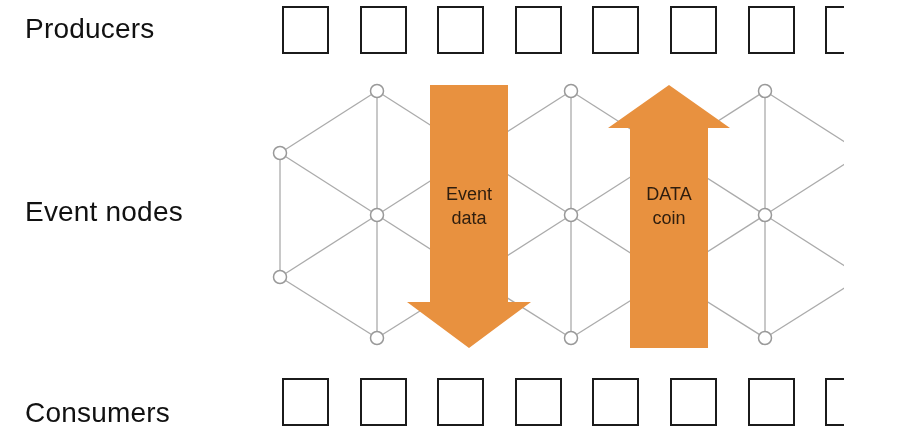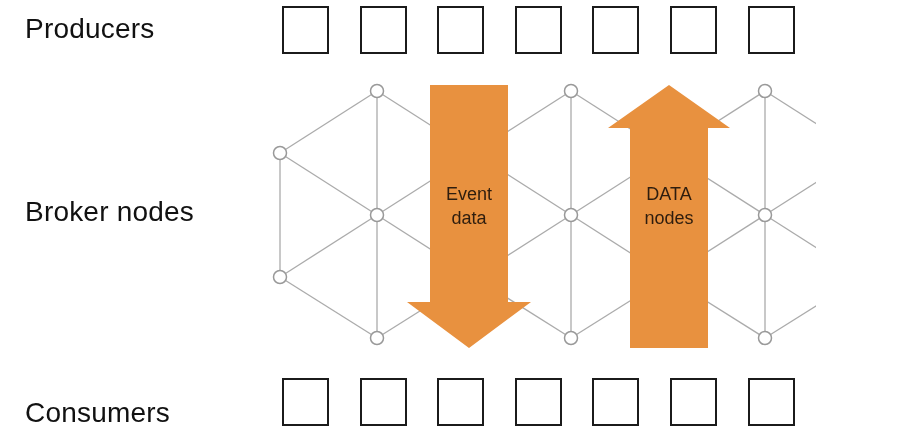--- a/index.html
+++ b/index.html
@@ -6,20 +6,21 @@
   body {
     font-family: "Liberation Sans", "DejaVu Sans", sans-serif;
     background: #ffffff;
   }
   .stage {
     position: relative;
     width: 816px;
     height: 432px;
     background: #ffffff;
     overflow: hidden;
+    padding-left: 28px;
   }
   .row-label {
     position: absolute;
     left: 25px;
     font-size: 28px;
     line-height: 32px;
     color: #111111;
     letter-spacing: 0.2px;
     white-space: nowrap;
   }
@@ -67,21 +68,21 @@
   .arrow-label.event { left: 399px; }
   .arrow-label.coin  { left: 599px; }
 </style>
 </head>
 <body>
 
 <div class="stage">
 
   <div class="row-label producers">Producers</div>
 
-  <div class="row-label brokers">Broker nodes</div>
+  <div class="row-label brokers">Event nodes</div>
 
   <div class="row-label consumers">Consumers</div>
 
   <div class="box-row top" id="producers-row">
       <div class="node-box" style="left: 282px; border-color: rgb(27, 27, 27); background: rgb(255, 255, 255);"></div>
       <div class="node-box" style="left: 360px; border-color: rgb(27, 27, 27); background: rgb(255, 255, 255);"></div>
       <div class="node-box" style="left: 437px; border-color: rgb(27, 27, 27); background: rgb(255, 255, 255);"></div>
       <div class="node-box" style="left: 515px; border-color: rgb(27, 27, 27); background: rgb(255, 255, 255);"></div>
       <div class="node-box" style="left: 592px; border-color: rgb(27, 27, 27); background: rgb(255, 255, 255);"></div>
       <div class="node-box" style="left: 670px; border-color: rgb(27, 27, 27); background: rgb(255, 255, 255);"></div>
@@ -149,21 +150,21 @@
     <polygon id="arrow-up" points="669,85 730,128 708,128 708,348 630,348 630,128 608,128" fill="#e8913f"></polygon>
   </svg>
 
   <div class="arrow-label event" style="color: rgb(46, 29, 14);">
     <div>Event</div>
     <div>data</div>
   </div>
 
   <div class="arrow-label coin" style="color: rgb(46, 29, 14);">
     <div>DATA</div>
-    <div>nodes</div>
+    <div>coin</div>
   </div>
 
   <div class="box-row bottom" id="consumers-row">
       <div class="node-box" style="left: 282px; border-color: rgb(27, 27, 27); background: rgb(255, 255, 255);"></div>
       <div class="node-box" style="left: 360px; border-color: rgb(27, 27, 27); background: rgb(255, 255, 255);"></div>
       <div class="node-box" style="left: 437px; border-color: rgb(27, 27, 27); background: rgb(255, 255, 255);"></div>
       <div class="node-box" style="left: 515px; border-color: rgb(27, 27, 27); background: rgb(255, 255, 255);"></div>
       <div class="node-box" style="left: 592px; border-color: rgb(27, 27, 27); background: rgb(255, 255, 255);"></div>
       <div class="node-box" style="left: 670px; border-color: rgb(27, 27, 27); background: rgb(255, 255, 255);"></div>
       <div class="node-box" style="left: 748px; border-color: rgb(27, 27, 27); background: rgb(255, 255, 255);"></div>

